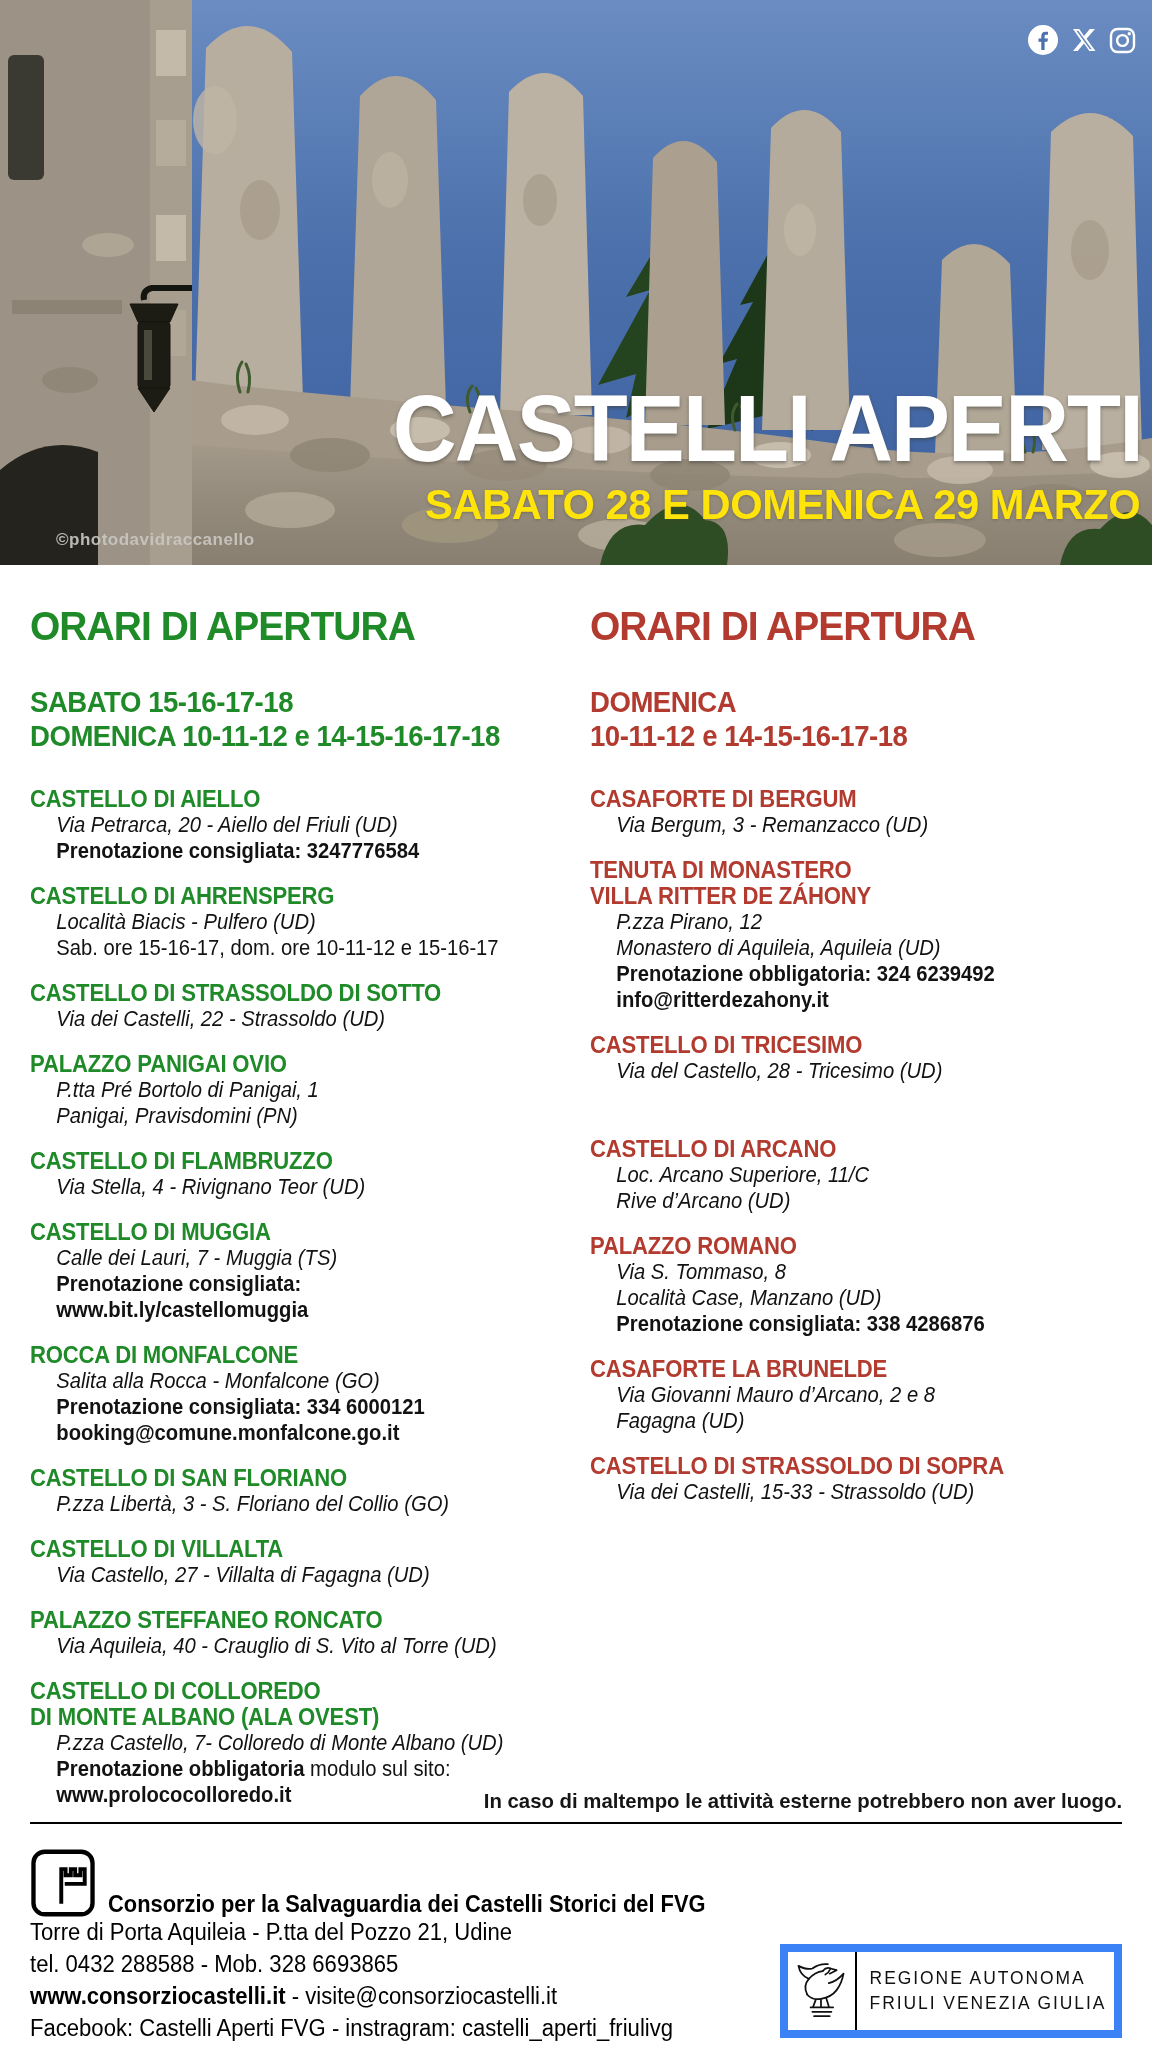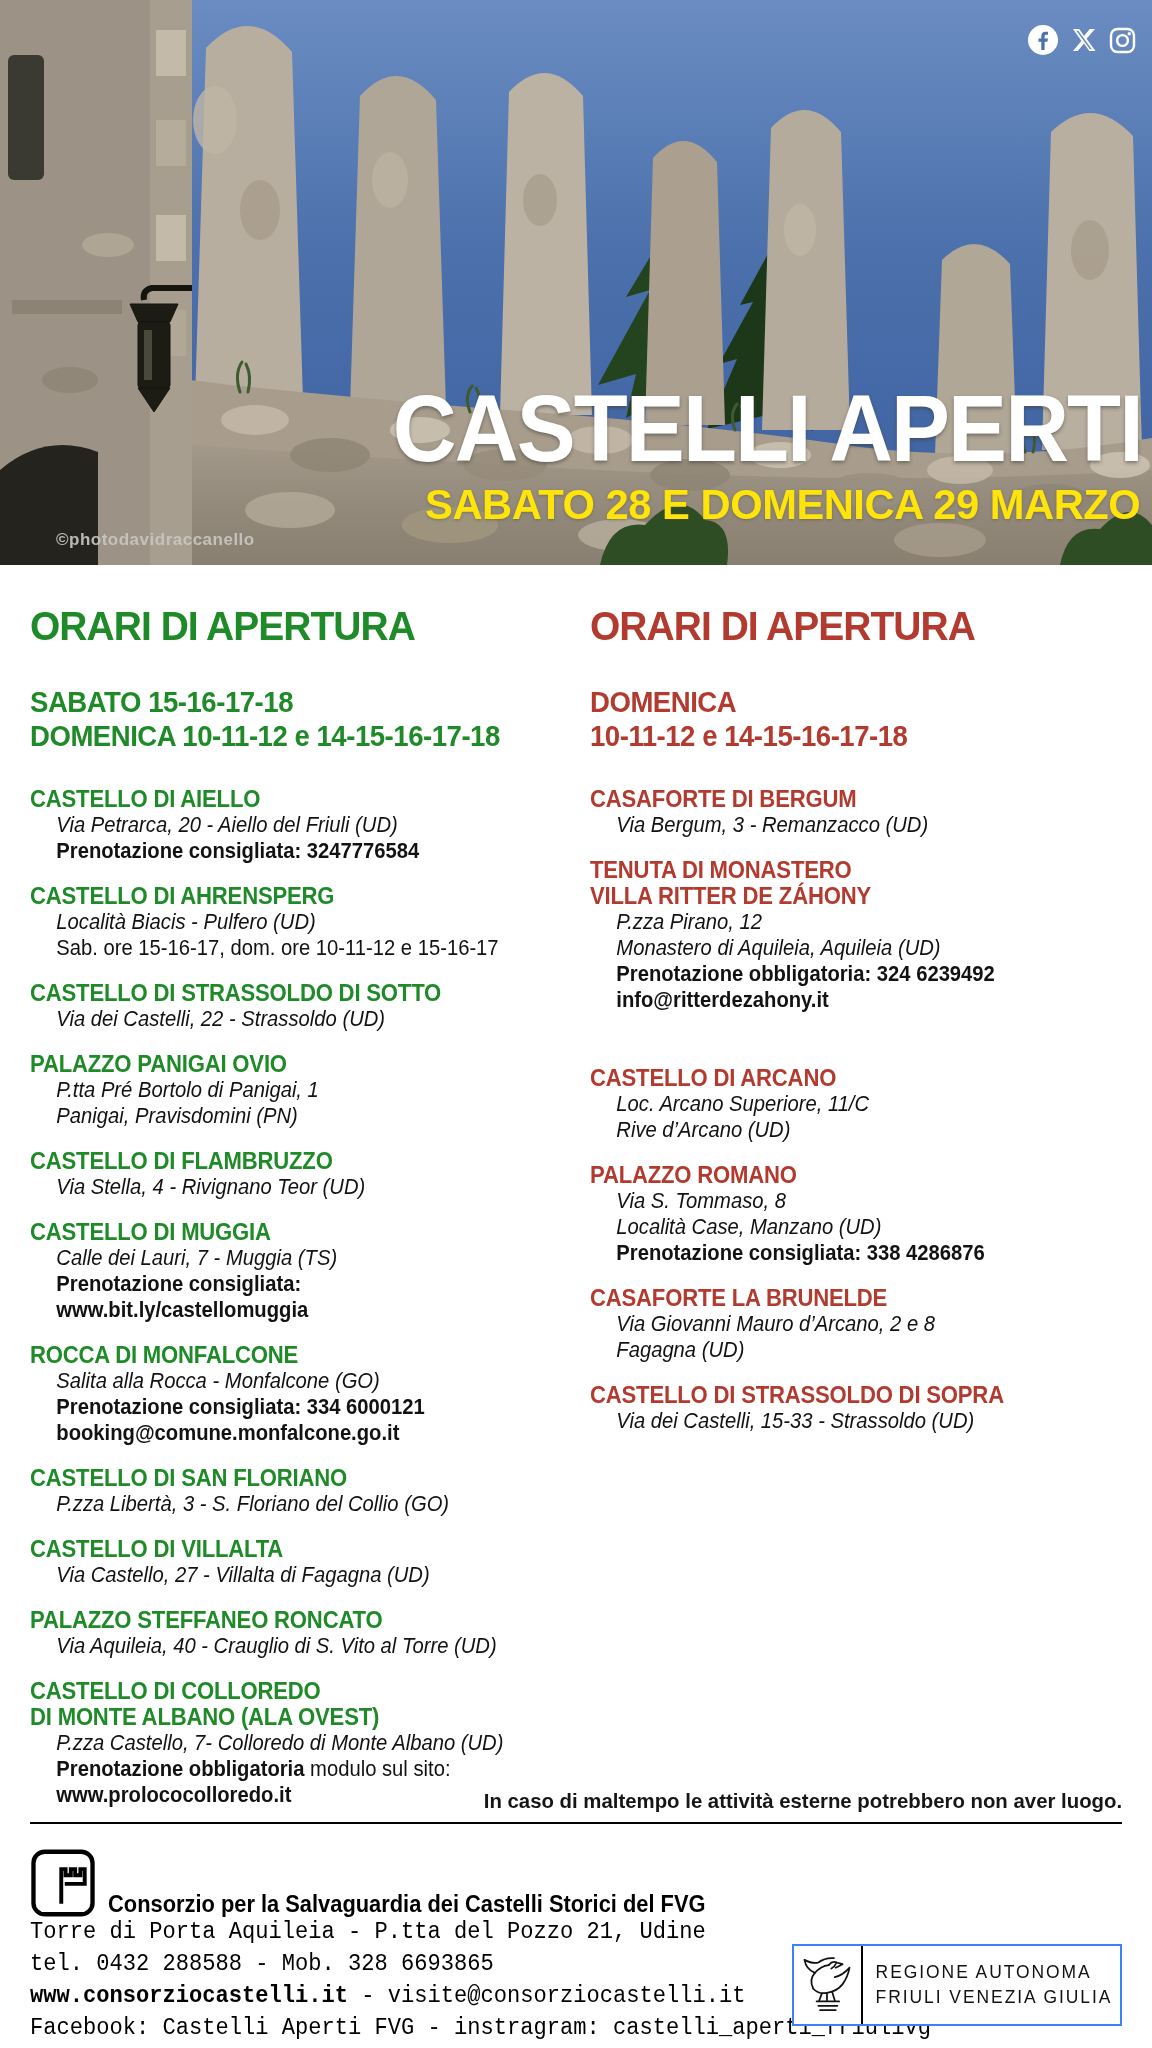--- a/index.html
+++ b/index.html
@@ -44,25 +44,25 @@
   .entry-line .b{font-weight:700;}
 
   
   .notice{position:absolute;right:30px;top:1789px;font-size:21px;font-weight:700;color:#161616;
       white-space:nowrap;transform:scaleX(.97);transform-origin:100% 50%;}
   .footer{position:absolute;left:30px;top:1822px;width:1092px;height:226px;border-top:2px solid #000;}
   .org-row{position:absolute;left:0;top:24px;display:flex;align-items:flex-end;gap:12px;}
   .org-logo{display:inline-flex;}
   .org-name{font-size:23.5px;font-weight:700;color:#000;white-space:nowrap;
       transform:scaleX(.93);transform-origin:0 50%;}
-  .contact{position:absolute;left:0;top:92px;font-family:Liberation Mono, monospace;}
+  .contact{position:absolute;left:0;top:92px;}
   .contact-line{font-size:23px;line-height:32px;color:#000;white-space:nowrap;
       transform:scaleX(.96);transform-origin:0 50%;}
   .contact-line .b{font-weight:700;}
-  .region-box{position:absolute;right:0;top:120px;width:326px;height:78px;border:2px solid #3b82f6;
+  .region-box{position:absolute;right:0;top:120px;width:326px;height:78px;border:8px solid #3b82f6;
       display:flex;background:#fff;}
   .eagle-cell{width:72px;border-right:2px solid #000;display:flex;align-items:center;justify-content:center;}
   .region-text{flex:1;display:flex;flex-direction:column;justify-content:center;padding-left:13px;
       font-size:18px;letter-spacing:2px;line-height:25px;color:#111;white-space:nowrap;
       transform:scaleX(.97);transform-origin:0 50%;}
 </style>
 </head>
 <body>
 
 <div class="page">
@@ -261,20 +261,24 @@
           <div class="entry-line italic">Via Bergum, 3 - Remanzacco (UD)</div>
         </div>
         <div class="entry">
           <div class="entry-name">TENUTA DI MONASTERO</div>
           <div class="entry-name">VILLA RITTER DE ZÁHONY</div>
           <div class="entry-line italic">P.zza Pirano, 12</div>
           <div class="entry-line italic">Monastero di Aquileia, Aquileia (UD)</div>
           <div class="entry-line bold">Prenotazione obbligatoria: 324 6239492</div>
           <div class="entry-line bold">info@ritterdezahony.it</div>
         </div>
+        <div class="entry">
+          <div class="entry-name">CASTELLO DI TRICESIMO</div>
+          <div class="entry-line italic">Via del Castello, 28 - Tricesimo (UD)</div>
+        </div>
         <div class="entry extra-gap">
           <div class="entry-name">CASTELLO DI ARCANO</div>
           <div class="entry-line italic">Loc. Arcano Superiore, 11/C</div>
           <div class="entry-line italic">Rive d’Arcano (UD)</div>
         </div>
         <div class="entry">
           <div class="entry-name">PALAZZO ROMANO</div>
           <div class="entry-line italic">Via S. Tommaso, 8</div>
           <div class="entry-line italic">Località Case, Manzano (UD)</div>
           <div class="entry-line bold">Prenotazione consigliata: 338 4286876</div>

